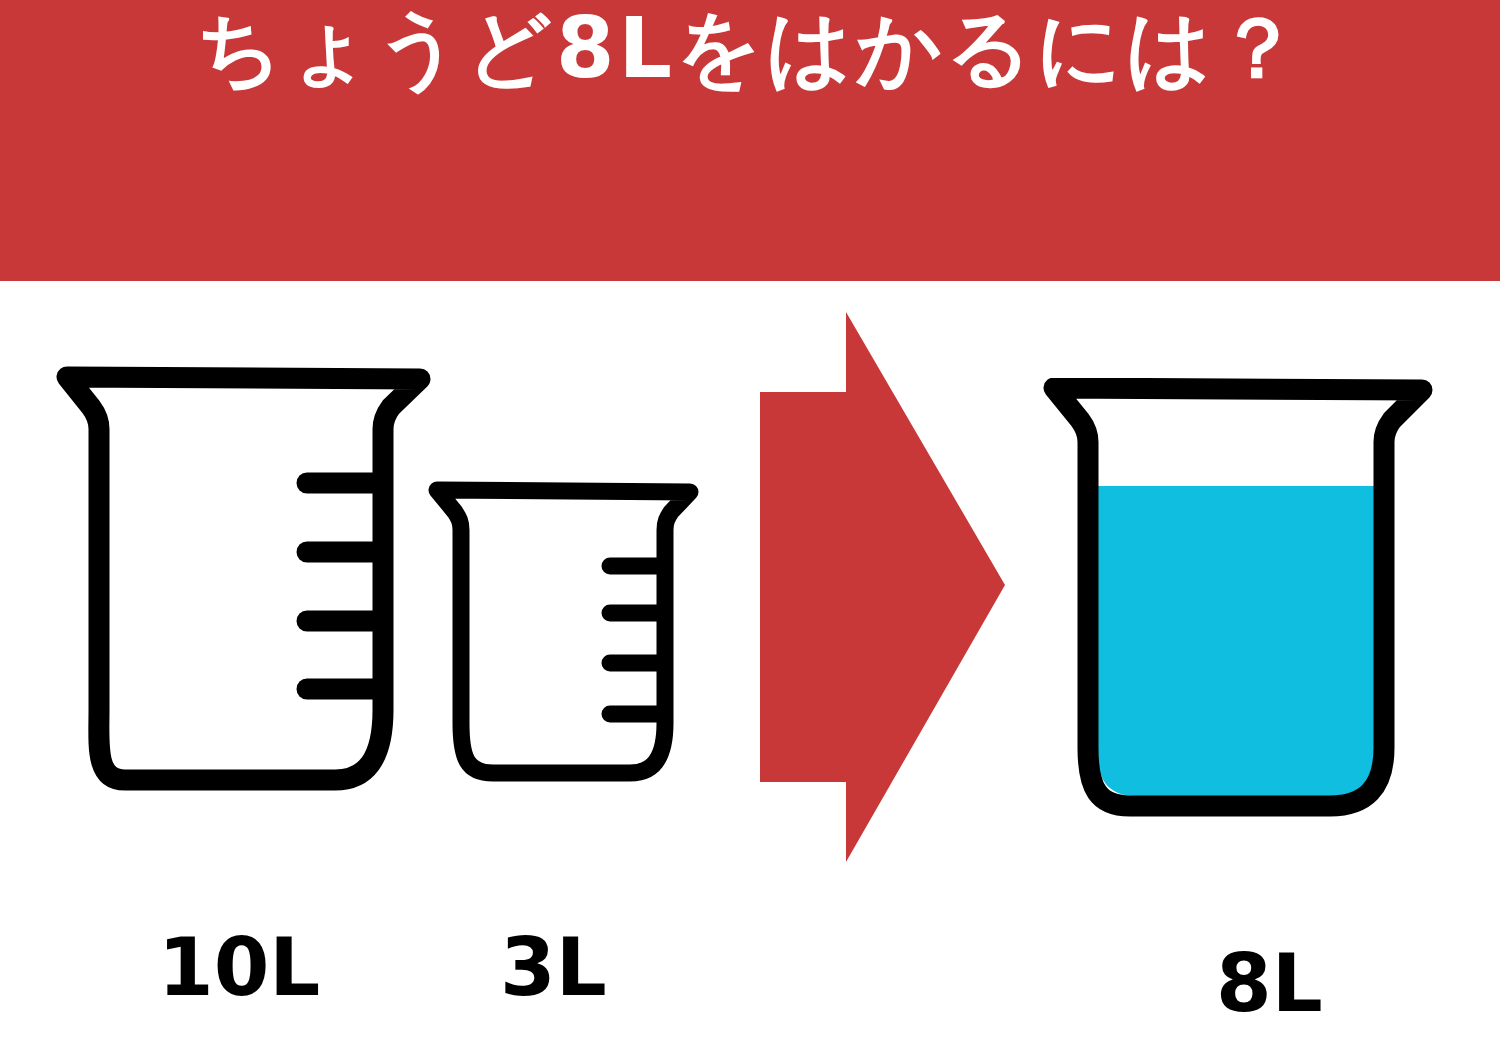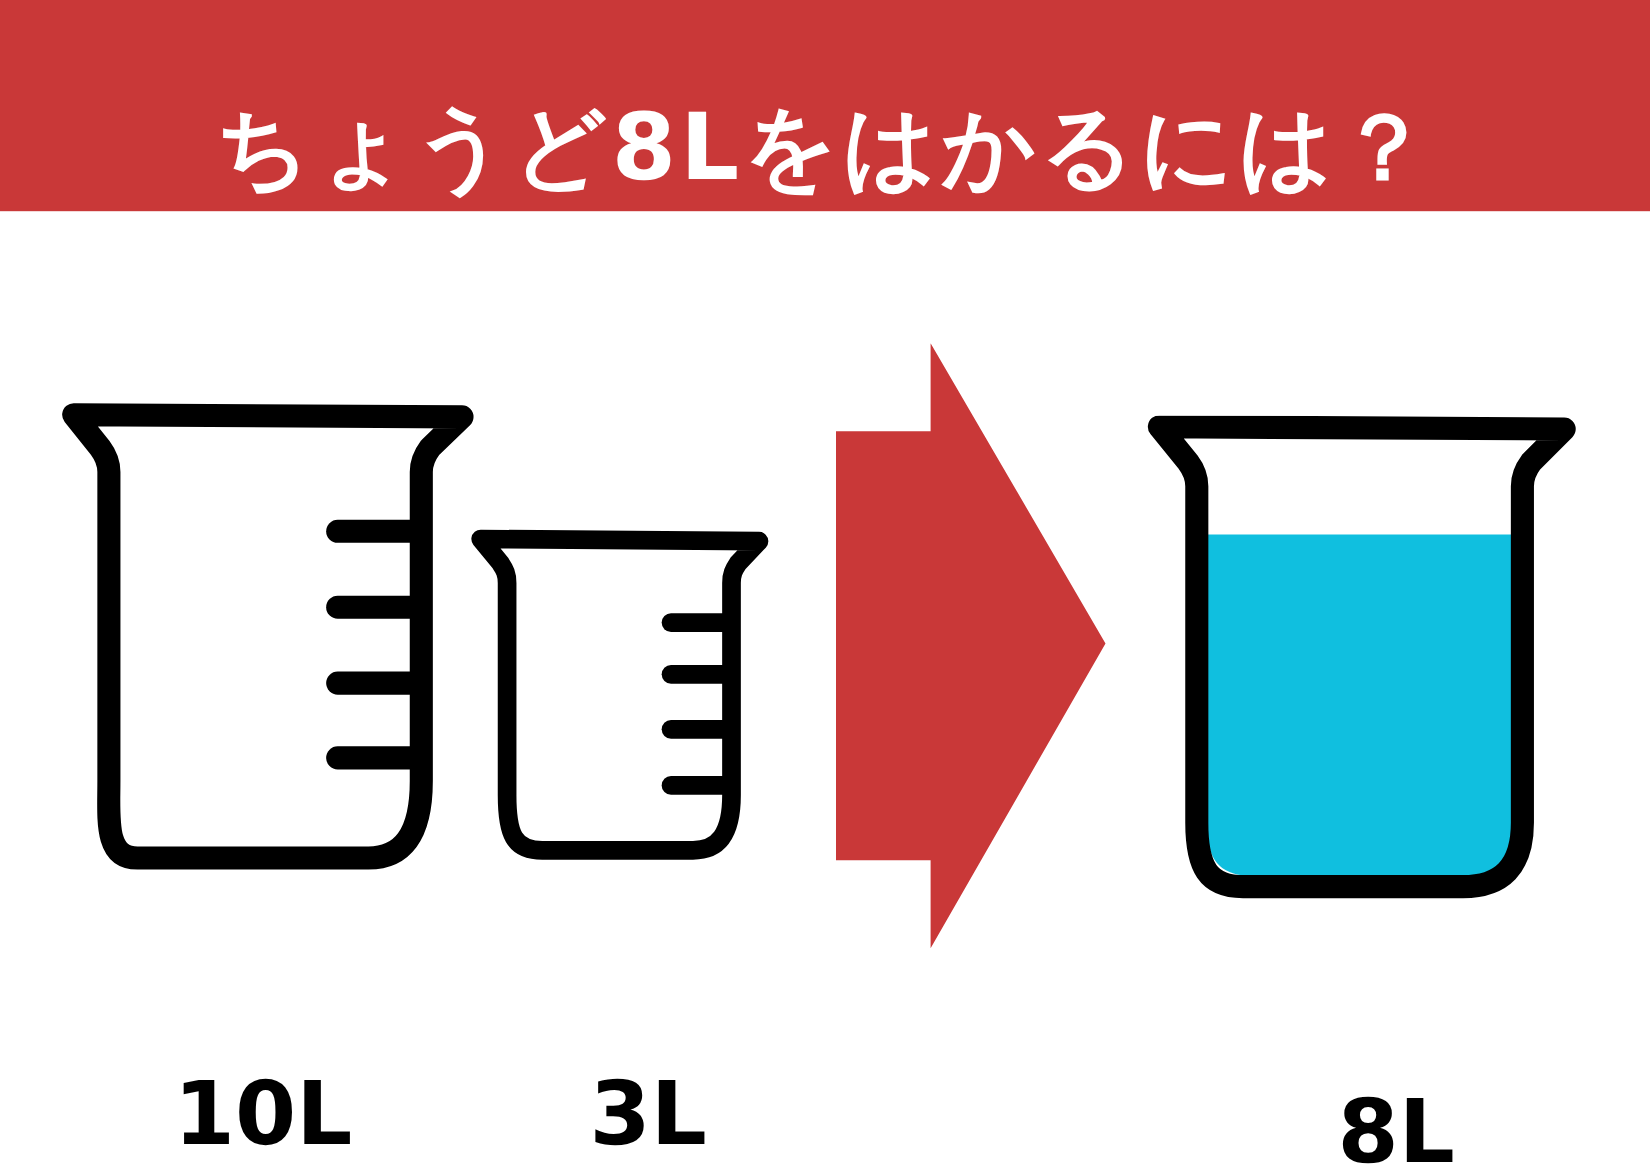--- a/index.html
+++ b/index.html
@@ -2,32 +2,32 @@
 <html><head>
 <meta charset="utf-8">
 <style>
   html, body { margin: 0; padding: 0; }
   body {
     width: 1500px; height: 1060px; position: relative; overflow: hidden;
     background: #ffffff;
     font-family: "DejaVu Sans", sans-serif;
   }
   .banner {
-    position: absolute; left: 0; top: 0; width: 1500px; height: 192px;
+    position: absolute; left: 0; top: 0; width: 1500px; height: 281px;
     background: #c93838;
-    display: flex; align-items: flex-end; justify-content: center;
+    display: flex; align-items: flex-start; justify-content: center;
   }
   .banner-title {
     color: #ffffff; font-size: 84px; font-weight: bold; letter-spacing: 4px;
     margin-top: -8px;
   }
   .figure { position: absolute; }
   .label {
     position: absolute; color: #000; font-weight: bold; font-size: 80px;
-    font-family: "DejaVu Sans", sans-serif; line-height: 1; margin-top: 45px;
+    font-family: "DejaVu Sans", sans-serif; line-height: 1;
   }
 </style>
 </head>
 <body>
 
 <div class="banner">
   <span class="banner-title">ちょうど8Lをはかるには？</span>
 </div>
 
 <svg class="figure" style="left:55px;top:365px" width="380" height="430" viewBox="0 0 380 430">
@@ -49,14 +49,14 @@
 <svg class="figure" style="left:760px;top:312px" width="250" height="550" viewBox="0 0 250 550">
   <polygon points="0,80 86,80 86,0 245,273 86,550 86,470 0,470" fill="#c93838"></polygon>
 </svg>
 
 <svg class="figure" style="left:1040px;top:378px" width="395" height="445" viewBox="0 0 395 445">
   <path d="M58 108 L343 108 L343 380 C343 405 325 418 300 418 L95 418 C68 418 58 400 58 380 Z" fill="#10bfdf"></path>
   <path d="M14 10 L382 12 L352 42 C346 50 344 56 344 64 L344 370 C344 410 325 428 290 428 L90 428 C58 428 48 410 48 370 L48 64 C48 56 46 50 40 42 Z" fill="none" stroke="#000" stroke-width="21" stroke-linejoin="round"></path>
 </svg>
 
 <div class="label" style="left:158px;top:928px">10L</div>
-<div class="label" style="left:536px;top:928px">3L</div>
+<div class="label" style="left:500px;top:928px">3L</div>
 <div class="label" style="left:1216px;top:944px">8L</div>
 
 </body></html>

